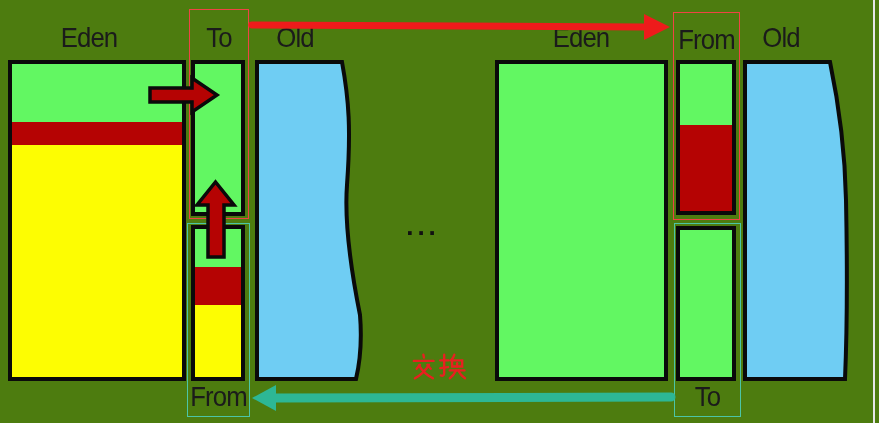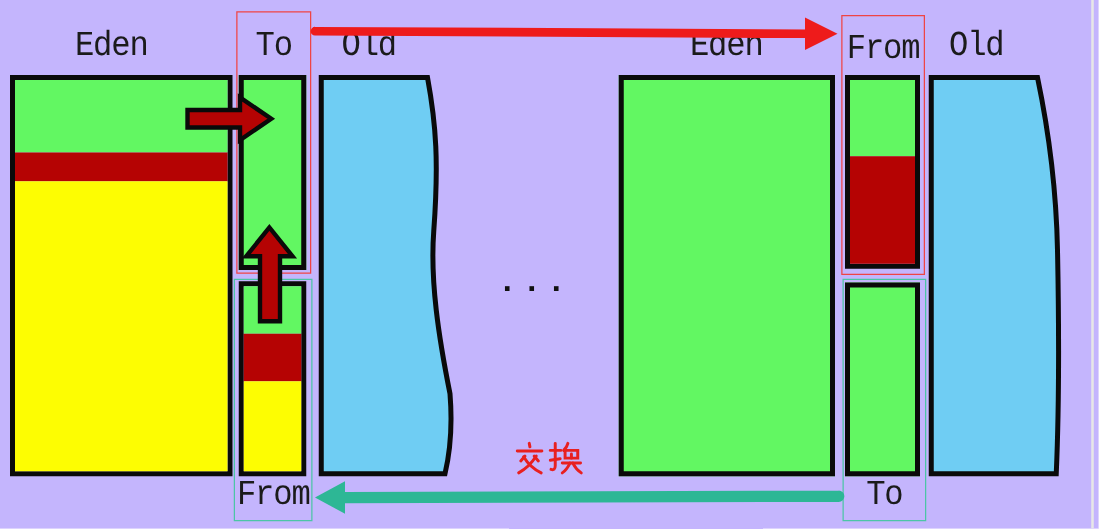--- a/index.html
+++ b/index.html
@@ -1,18 +1,18 @@
 <!DOCTYPE html>
 <html><head>
 <meta charset="utf-8">
 <style>
   html,body{margin:0;padding:0;background:#fff;}
   #stage{
-    position:relative;width:879px;height:423px;background:#c4b5fd;
-    overflow:hidden;font-family:Liberation Mono, monospace;
+    position:relative;width:879px;height:423px;background:#4d7c0f;
+    overflow:hidden;font-family:Liberation Sans, sans-serif;
   }
   .box{position:absolute;border:4px solid #0a0a0a;box-sizing:border-box;display:flex;flex-direction:column;}
   .seg{width:100%;}
   .seg-green{background:#62f762;}
   .seg-red{background:#b50303;}
   .seg-yellow{background:#fdfd02;}
   .seg-fill{flex:1 1 auto;}
   .frame{position:absolute;box-sizing:border-box;background:transparent;}
   .frame-red{border:1.5px solid #ef4444;}
   .frame-teal{border:1.5px solid #4cc5a6;}

